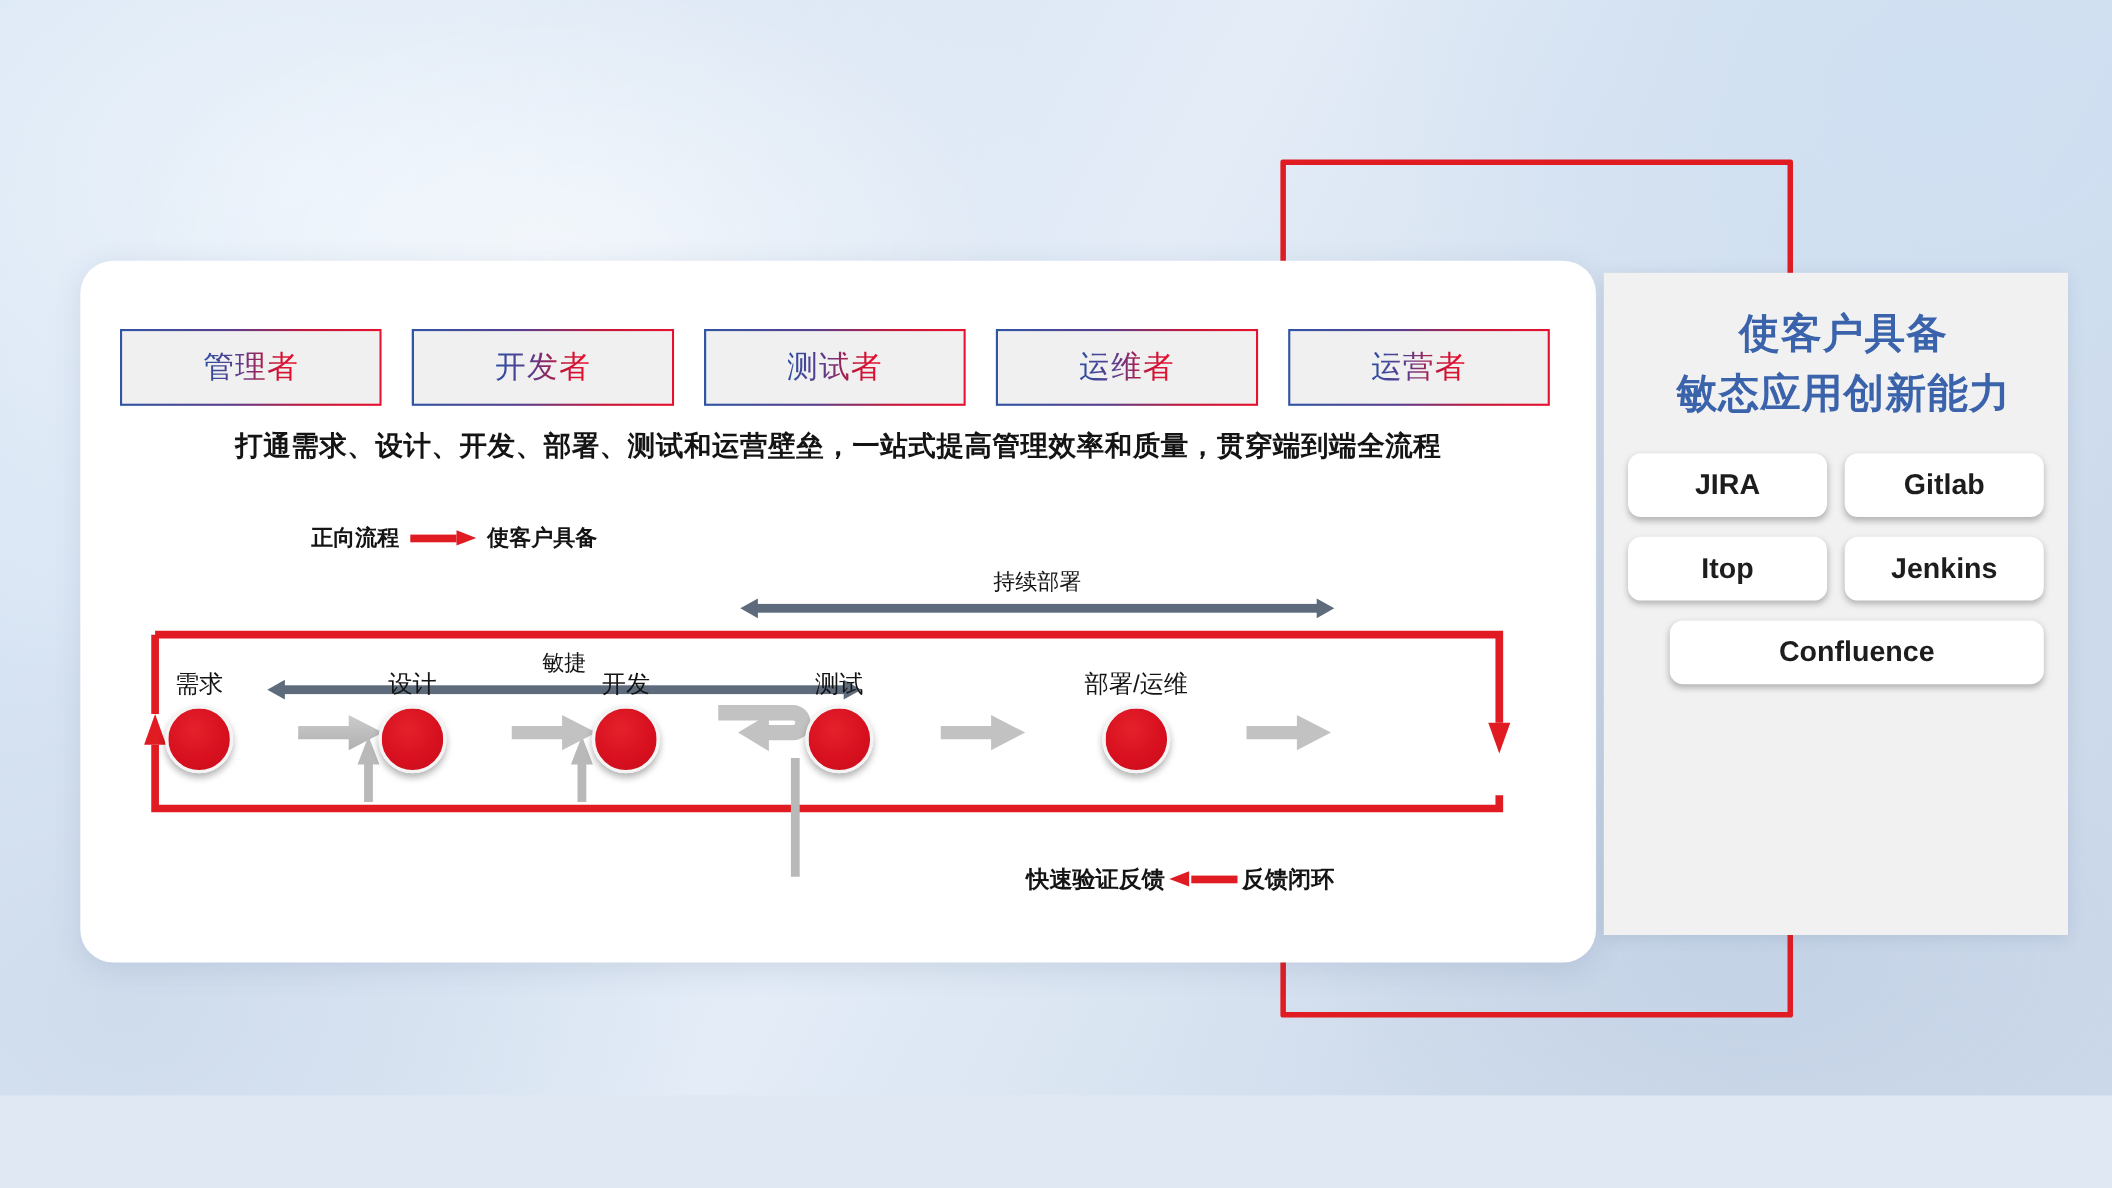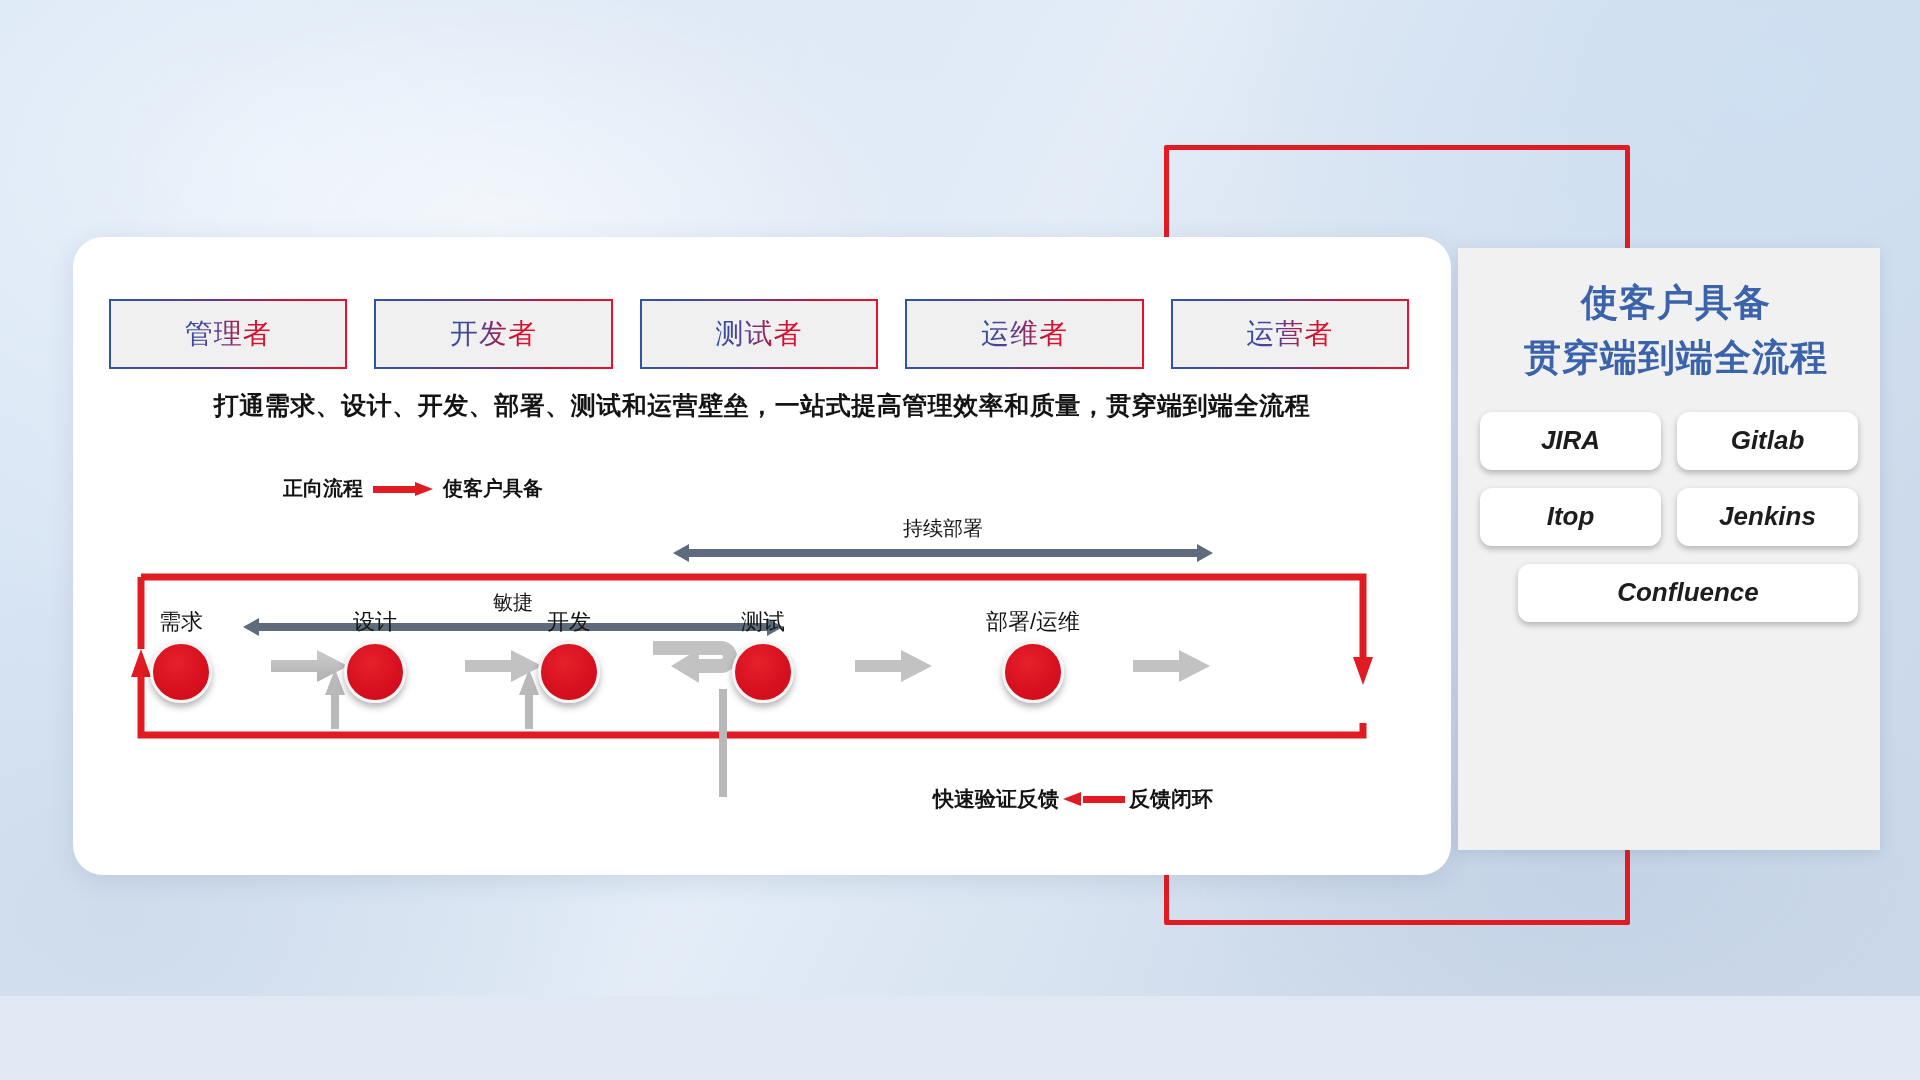--- a/index.html
+++ b/index.html
@@ -293,21 +293,20 @@
     border-radius: 12px;
     box-shadow: 0 3px 6px rgba(0,0,0,.26);
     height: 58px;
     display: flex;
     align-items: center;
     justify-content: center;
     font-size: 26px;
     font-weight: bold;
     color: #1d1d1d;
     box-sizing: border-box;
-    font-style: italic;
   }
   .chip.half { width: calc(50% - 8px); }
   .chip.full { width: 100%; margin-left: 38px; }
 </style>
 </head>
 <body>
 
 <div id="stage">
 
   <div class="bg-base"></div>
@@ -449,21 +448,21 @@
       <span>快速验证反馈</span>
       <span class="arrow-red-left"></span>
       <span>反馈闭环</span>
     </div>
 
   </div>
 
   <div class="panel">
     <div class="panel-title">
       <span class="pt-line1">使客户具备</span>
-      <span class="pt-line2">贯穿端到端全流程</span>
+      <span class="pt-line2">敏态应用创新能力</span>
     </div>
 
     <div class="chips">
       <div class="chip half">JIRA</div>
       <div class="chip half">Gitlab</div>
       <div class="chip half">Itop</div>
       <div class="chip half">Jenkins</div>
       <div class="chip full">Confluence</div>
     </div>
   </div>

